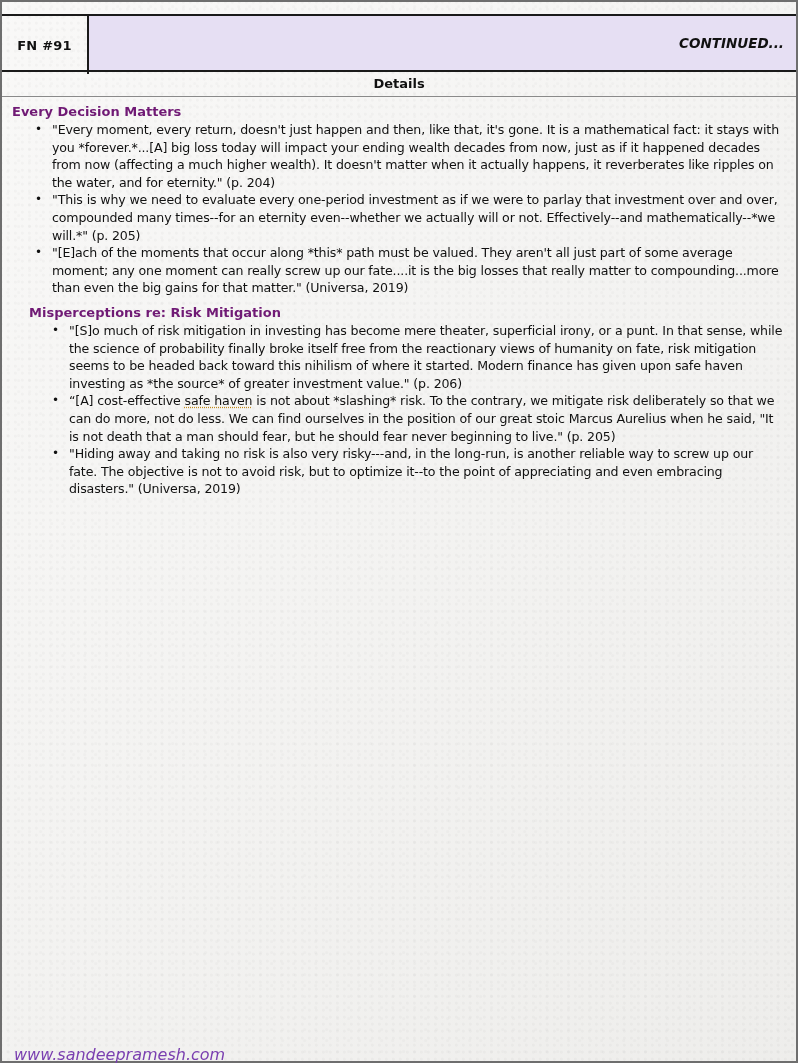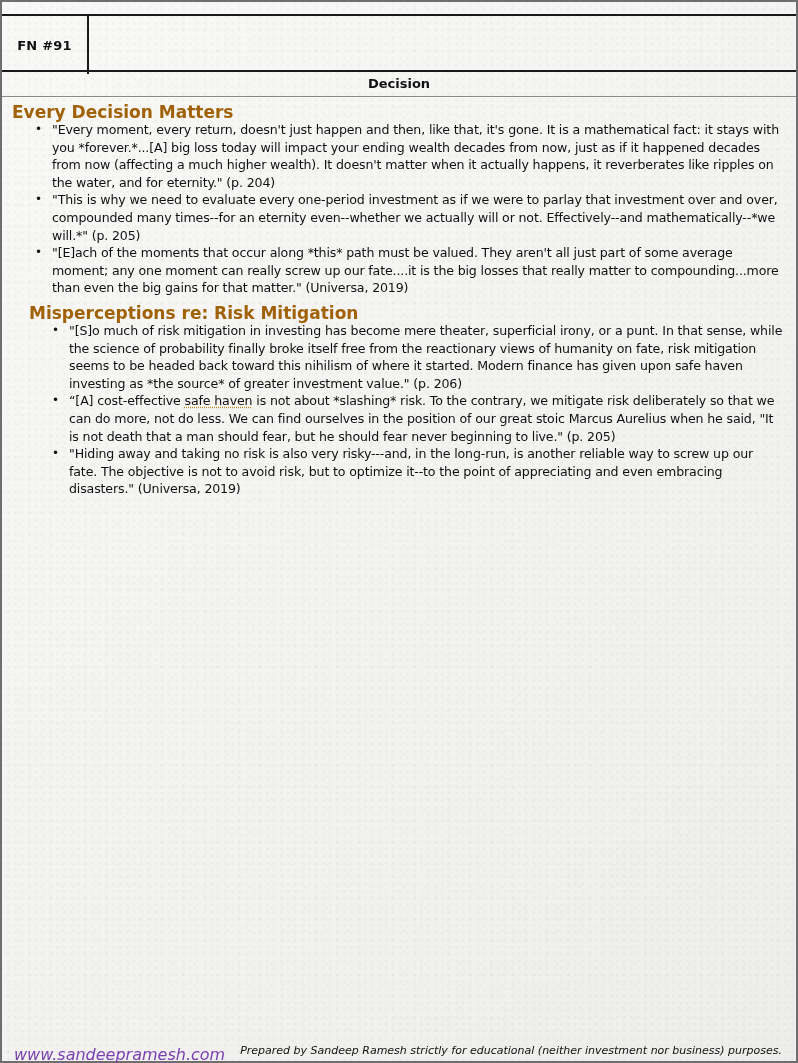--- a/index.html
+++ b/index.html
@@ -73,23 +73,23 @@
       font-weight: bold;
       font-size: 13px;
     }
     .content {
       position: absolute;
       left: 10px;
       top: 101px;
       width: 772px;
     }
     .section-title {
-      color: #a16207;
+      color: #701a75;
       font-weight: bold;
-      font-size: 17px;
+      font-size: 13px;
       line-height: 18px;
       margin: 0;
     }
     .section + .section {
       margin-top: 7px;
       margin-left: 17px;
     }
     ul.quotes {
       list-style: none;
       margin: 0;
@@ -128,23 +128,26 @@
       color: #111;
     }
   </style>
 </head>
 <body>
 
 <div class="page">
 
   <div class="header-row">
     <div class="fn-cell">FN #91</div>
+    <div class="continued-cell">
+      <span>CONTINUED...</span>
+    </div>
   </div>
 
-  <div class="details-row">Decision</div>
+  <div class="details-row">Details</div>
 
   <div class="content">
 
     <div class="section">
       <h3 class="section-title">Every Decision Matters</h3>
       <ul class="quotes">
         <li>
           <span class="bullet">•</span>
           <span>"Every moment, every return, doesn't just happen and then, like that, it's gone.  It is a mathematical fact: it stays with you *forever.*...[A] big loss today will impact your ending wealth decades from now, just as if it happened decades from now (affecting a much higher wealth).  It doesn't matter when it actually happens, it reverberates like ripples on the water, and for eternity." (p. 204)</span>
         </li>
@@ -173,15 +176,14 @@
         <li>
           <span class="bullet">•</span>
           <span>"Hiding away and taking no risk is also very risky---and, in the long-run, is another reliable way to screw up our fate.  The objective is not to avoid risk, but to optimize it--to the point of appreciating and even embracing disasters." (Universa, 2019)</span>
         </li>
       </ul>
     </div>
 
   </div>
 
   <div class="footer-left">www.sandeepramesh.com</div>
-  <div class="footer-right">Prepared by Sandeep Ramesh strictly for educational (neither investment nor business) purposes.</div>
 
 </div>
 
 </body></html>

